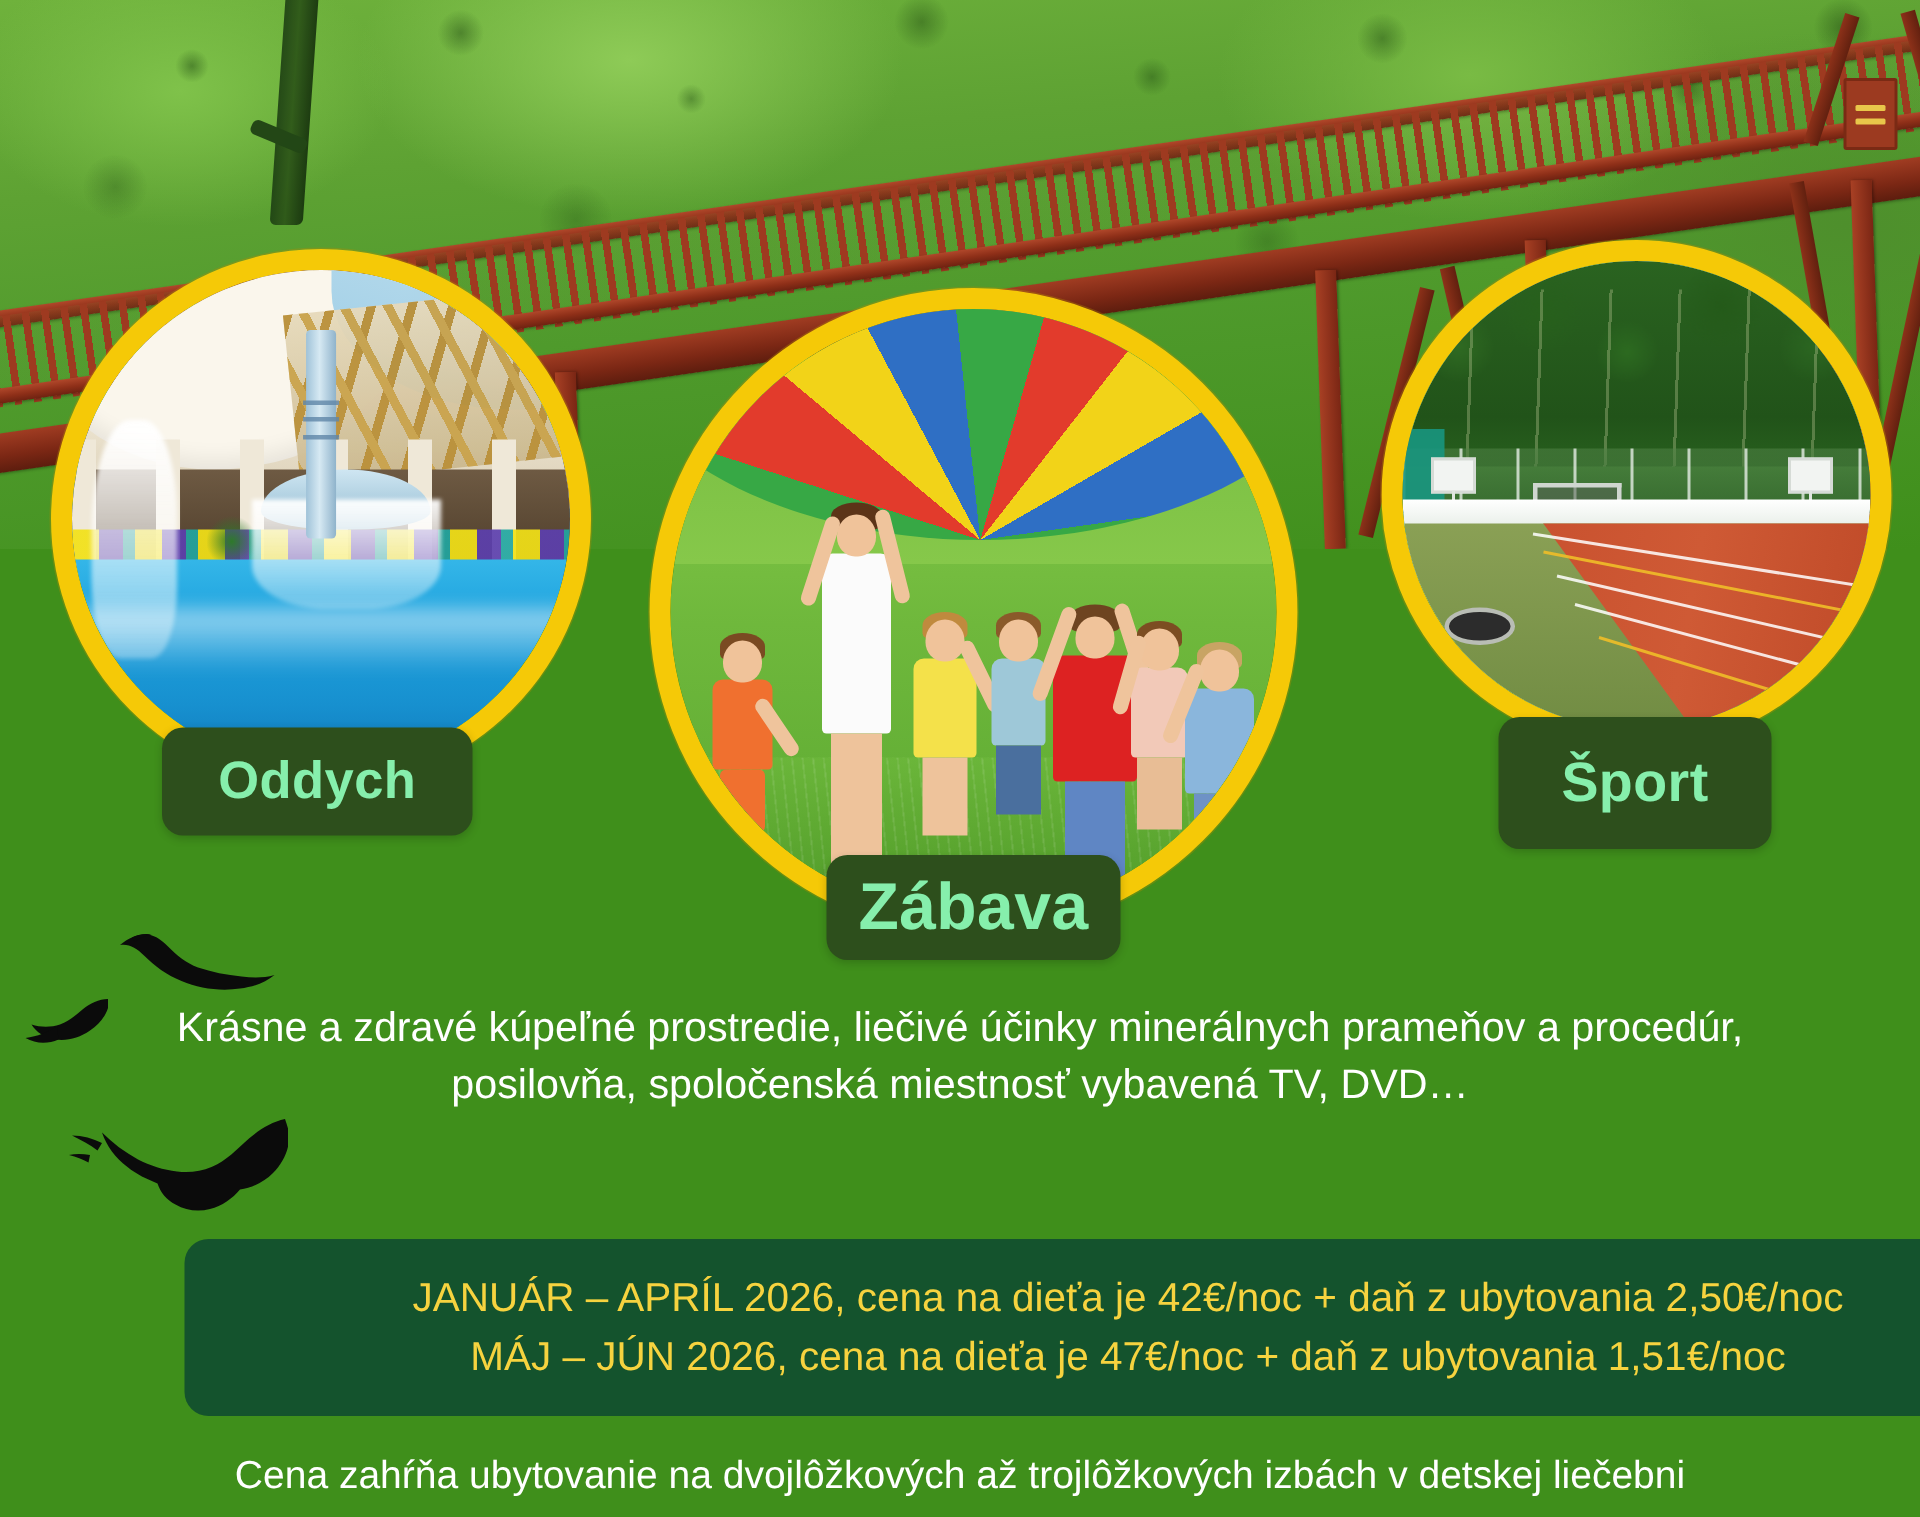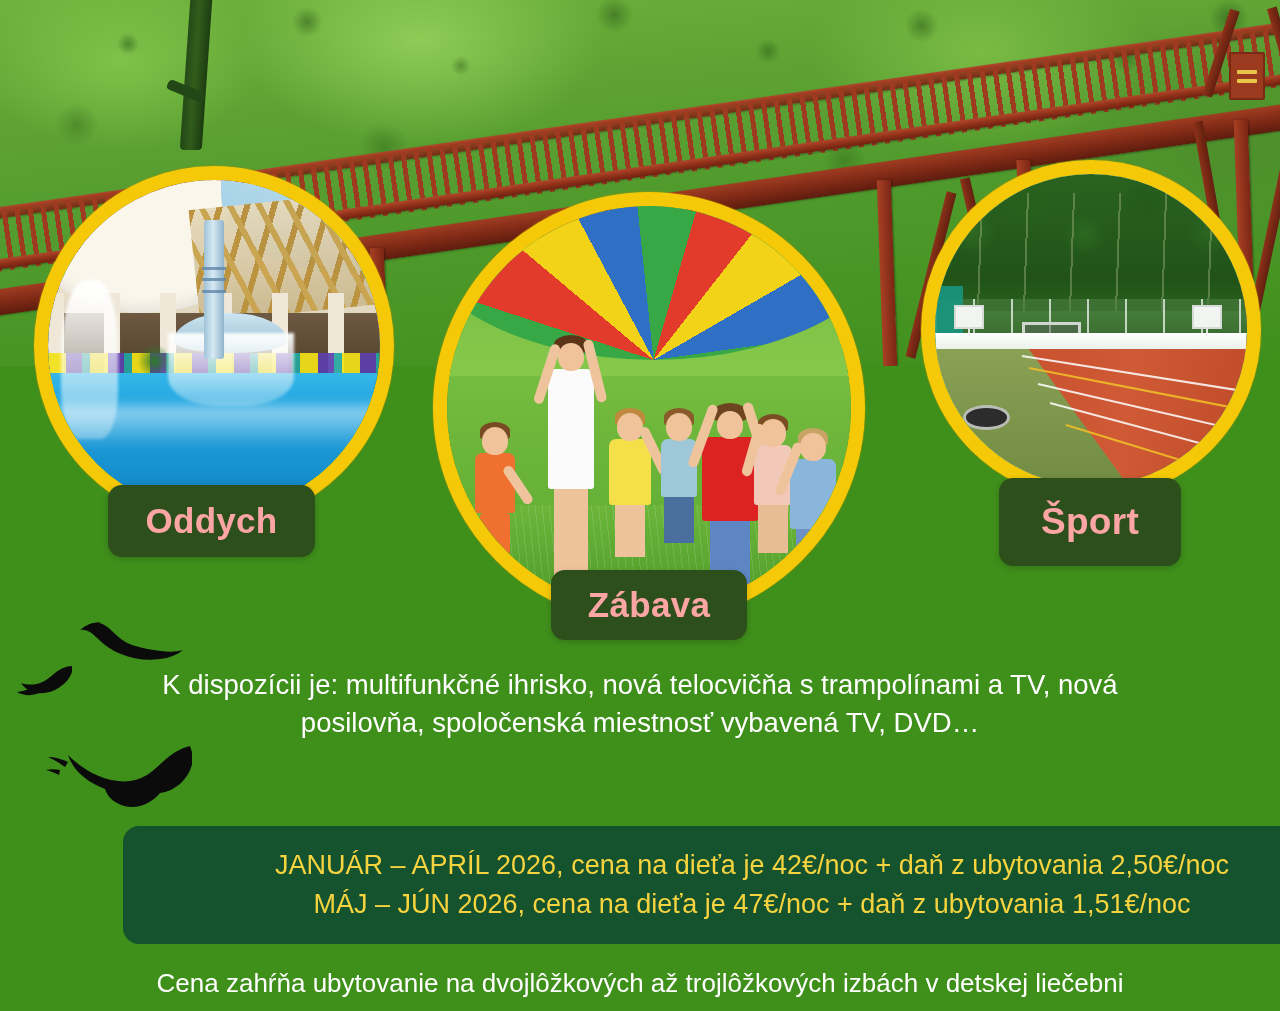--- a/index.html
+++ b/index.html
@@ -179,25 +179,25 @@
   .sport-hoop.left{left:6%;}
   .sport-hoop.right{right:8%;}
   .sport-hoop i{position:absolute;left:50%;bottom:-12px;width:2px;height:12px;margin-left:-1px;background:#e0e5e0;}
   .sport-netgreen{position:absolute;left:0;top:36%;width:9%;height:22%;background:#18967f;opacity:.9;}
   .sport-tramp{position:absolute;left:9%;top:74%;width:13%;height:6%;
     background:#2c2c2c;border-radius:50%;border:3px solid #b9bdb5;}
 
   
   .pill{
     position:absolute;background:#2d4f1c;border-radius:14px;
-    color:#fca5a5;font-weight:700;display:flex;align-items:center;justify-content:center;
+    color:#86efac;font-weight:700;display:flex;align-items:center;justify-content:center;
     box-shadow:0 2px 6px rgba(0,0,0,.18);letter-spacing:.3px;
   }
   #pill-oddych{left:108px;top:485px;width:207px;height:72px;font-size:35px;}
-  #pill-zabava{left:551px;top:570px;width:196px;height:70px;font-size:35px;}
+  #pill-zabava{left:551px;top:570px;width:196px;height:70px;font-size:44px;}
   #pill-sport{left:999px;top:478px;width:182px;height:88px;font-size:37px;}
 
   
   .bird{position:absolute;fill:#0b0b0b;}
   #bird-top{left:78px;top:616px;width:120px;height:48px;}
   #bird-left{left:2px;top:660px;width:72px;height:42px;}
   #bird-big{left:46px;top:742px;width:146px;height:68px;}
 
   
   .desc{position:absolute;left:0;top:666px;width:1280px;text-align:center;color:#fff;
@@ -398,21 +398,21 @@
     <path d="M36 24c-6 4-13 7-21 8 7 4 15 4 22 1z"></path>
   </svg>
 
   <svg class="bird" id="bird-big" viewBox="0 0 146 68">
     <path d="M144 4c-9 2-17 7-24 13-8 7-15 15-25 19-7 3-15 4-23 3-9-1-18-4-26-8-9-5-17-11-24-18 3 9 9 17 17 23 6 5 13 8 20 11 2 6 6 11 12 14 7 4 15 5 23 3 8-2 15-7 20-13 8-1 16-5 22-11 7-7 11-16 11-26-1-4-2-7-3-10z"></path>
     <path d="M22 20c-6-3-13-5-20-5 6 3 12 6 17 10z"></path>
     <path d="M14 28c-5-1-10-1-14 0 5 1 9 3 13 5z"></path>
   </svg>
 
   <div class="desc">
-    <div>K dispozícii je: multifunkčné ihrisko, nová telocvičňa s trampolínami a TV,  nová</div>
+    <div>Krásne a zdravé kúpeľné prostredie, liečivé účinky minerálnych prameňov a procedúr,</div>
     <div>posilovňa, spoločenská  miestnosť vybavená  TV, DVD…</div>
   </div>
 
   <div id="price-box">
     <div>JANUÁR – APRÍL 2026, cena na dieťa je 42€/noc + daň z ubytovania 2,50€/noc</div>
     <div>MÁJ – JÚN 2026, cena na dieťa je 47€/noc + daň z ubytovania 1,51€/noc</div>
   </div>
 
   <div id="footer-note">Cena zahŕňa ubytovanie na dvojlôžkových až trojlôžkových izbách v detskej liečebni</div>
 

